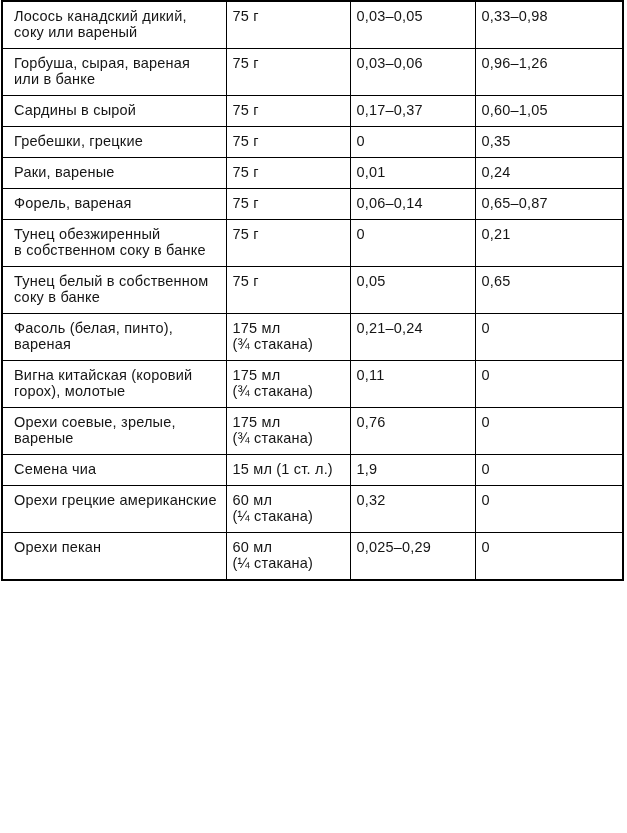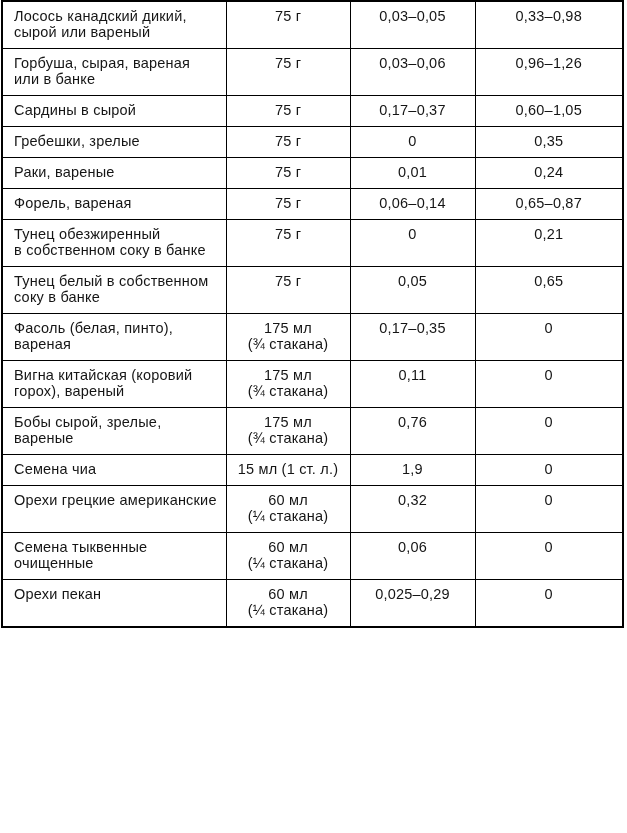--- a/index.html
+++ b/index.html
@@ -39,57 +39,57 @@
     padding: 6px 6px 8px 6px;
     white-space: pre-line;
     overflow: hidden;
   }
   td.food {
     text-align: left;
     padding-left: 11px;
     padding-right: 8px;
   }
   td.portion, td.value1, td.value2 {
-    text-align: center;
+    text-align: left;
   }
 </style>
 </head>
 <body>
 
 <div class="page">
   <table class="data-table">
     <colgroup>
       <col class="c-food">
       <col class="c-portion">
       <col class="c-value1">
       <col class="c-value2">
     </colgroup>
     <tbody>
         <tr>
           <td class="food">Лосось канадский дикий,
-сырой или вареный</td>
+соку или вареный</td>
           <td class="portion">75 г</td>
           <td class="value1">0,03–0,05</td>
           <td class="value2">0,33–0,98</td>
         </tr>
         <tr>
           <td class="food">Горбуша, сырая, вареная
 или в банке</td>
           <td class="portion">75 г</td>
           <td class="value1">0,03–0,06</td>
           <td class="value2">0,96–1,26</td>
         </tr>
         <tr>
           <td class="food">Сардины в сырой</td>
           <td class="portion">75 г</td>
           <td class="value1">0,17–0,37</td>
           <td class="value2">0,60–1,05</td>
         </tr>
         <tr>
-          <td class="food">Гребешки, зрелые</td>
+          <td class="food">Гребешки, грецкие</td>
           <td class="portion">75 г</td>
           <td class="value1">0</td>
           <td class="value2">0,35</td>
         </tr>
         <tr>
           <td class="food">Раки, вареные</td>
           <td class="portion">75 г</td>
           <td class="value1">0,01</td>
           <td class="value2">0,24</td>
         </tr>
@@ -111,61 +111,53 @@
 соку в банке</td>
           <td class="portion">75 г</td>
           <td class="value1">0,05</td>
           <td class="value2">0,65</td>
         </tr>
         <tr>
           <td class="food">Фасоль (белая, пинто),
 вареная</td>
           <td class="portion">175 мл
 (¾ стакана)</td>
-          <td class="value1">0,17–0,35</td>
+          <td class="value1">0,21–0,24</td>
           <td class="value2">0</td>
         </tr>
         <tr>
           <td class="food">Вигна китайская (коровий
-горох), вареный</td>
+горох), молотые</td>
           <td class="portion">175 мл
 (¾ стакана)</td>
           <td class="value1">0,11</td>
           <td class="value2">0</td>
         </tr>
         <tr>
-          <td class="food">Бобы сырой, зрелые,
+          <td class="food">Орехи соевые, зрелые,
 вареные</td>
           <td class="portion">175 мл
 (¾ стакана)</td>
           <td class="value1">0,76</td>
           <td class="value2">0</td>
         </tr>
         <tr>
           <td class="food">Семена чиа</td>
           <td class="portion">15 мл (1 ст. л.)</td>
           <td class="value1">1,9</td>
           <td class="value2">0</td>
         </tr>
         <tr>
           <td class="food">Орехи грецкие американские</td>
           <td class="portion">60 мл
 (¼ стакана)</td>
           <td class="value1">0,32</td>
           <td class="value2">0</td>
         </tr>
         <tr>
-          <td class="food">Семена тыквенные
-очищенные</td>
-          <td class="portion">60 мл
-(¼ стакана)</td>
-          <td class="value1">0,06</td>
-          <td class="value2">0</td>
-        </tr>
-        <tr>
           <td class="food">Орехи пекан</td>
           <td class="portion">60 мл
 (¼ стакана)</td>
           <td class="value1">0,025–0,29</td>
           <td class="value2">0</td>
         </tr>
       </tbody>
   </table>
 </div>
 

